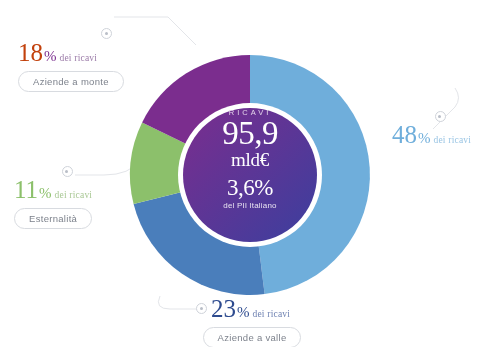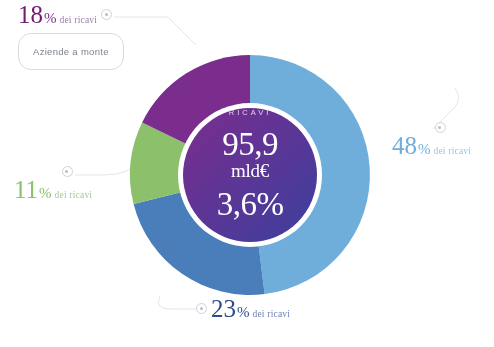--- a/index.html
+++ b/index.html
@@ -52,46 +52,46 @@
   .marker::after{
     content:"";
     position:absolute;left:2.5px;top:2.5px;
     width:3px;height:3px;border-radius:50%;
     background:#b9bec7;
   }
   .pill{
     margin-top:6px;
     border:1px solid #d8dbe0;
     border-radius:13px;
-    height:37px;
+    height:21px;
     display:inline-flex;
     align-items:center;
     justify-content:center;
     padding:0 14px;
     font-size:9.5px;
     color:#7d828c;
     letter-spacing:.3px;
     background:#fff;
     box-sizing:border-box;
   }
 
   
   #callout-monte{left:18px;top:2px;}
-  #callout-monte .pct-num{color:#701a75;}
+  #callout-monte .pct-num{color:#c2410c;margin-top:38px;}
   #callout-monte .pct-sign{color:#7B2D8E;}
   #callout-monte .pct-sub{color:#9b7ba8;}
 
   #callout-esternalita{left:14px;top:166px;text-align:left;}
   #callout-esternalita .pct-line{justify-content:flex-start;}
   #callout-esternalita .pct-num{color:#8CC06B;}
   #callout-esternalita .pct-sign{color:#8CC06B;}
   #callout-esternalita .pct-sub{color:#a9c894;}
   #callout-esternalita .marker-row{display:flex;justify-content:center;width:106px;}
 
-  #callout-core{left:392px;top:122px;}
+  #callout-core{left:392px;top:111px;}
   #callout-core .pct-num{color:#6FAEDB;}
   #callout-core .pct-sign{color:#6FAEDB;}
   #callout-core .pct-sub{color:#9ac5e4;}
   #callout-core .marker-row{display:flex;justify-content:center;width:96px;}
 
   #callout-valle{left:192px;top:296px;}
   #callout-valle .pct-num{color:#2E4B8F;}
   #callout-valle .pct-sign{color:#2E4B8F;}
   #callout-valle .pct-sub{color:#6f82b2;}
   #callout-valle .pill-row{display:flex;justify-content:center;width:120px;}
@@ -102,37 +102,37 @@
     left:183px;top:108px;
     width:134px;
     text-align:center;
     color:#ffffff;
     pointer-events:none;
   }
   .c-ricavi{
     font-size:7.5px;
     letter-spacing:3px;
     color:#e3d3ea;
-    margin-bottom:12px;
+    margin-bottom:1px;
   }
   .c-big{
     font-family:"Liberation Serif", serif;
     font-size:33px;
     line-height:.95;
     letter-spacing:-0.5px;
   }
   .c-mld{
     font-family:"Liberation Serif", serif;
     font-size:19px;
     line-height:1.15;
     letter-spacing:-0.3px;
   }
   .c-big2{
     font-family:"Liberation Serif", serif;
-    font-size:33px;
+    font-size:23px;
     line-height:1.05;
     margin-top:5px;
     letter-spacing:-0.5px;
   }
   .c-pil{
     font-size:8px;
     letter-spacing:.2px;
     color:#e8e2f0;
     margin-top:1px;
   }
@@ -170,20 +170,21 @@
 
     <circle cx="250" cy="175" r="72" fill="#ffffff"></circle>
     <circle cx="250" cy="175" r="67" fill="url(#coreGrad)"></circle>
   </svg>
 
   <div class="center-text">
     <div class="c-ricavi">RICAVI</div>
     <div class="c-big">95,9</div>
     <div class="c-mld">mld€</div>
     <div class="c-big2">3,6%</div>
+    <div class="c-pil">del PIl Italiano</div>
   </div>
 
   <div class="callout" id="callout-monte">
     <div class="pct-line">
       <span class="pct-num">18</span>
       <span class="pct-sign">%</span>
       <span class="pct-sub">dei ricavi</span>
       <span class="marker"></span>
     </div>
     <div class="pill">Aziende a monte</div>
@@ -191,35 +192,39 @@
 
   <div class="callout" id="callout-esternalita">
     <div class="marker-row">
       <span class="marker"></span>
     </div>
     <div class="pct-line">
       <span class="pct-num">11</span>
       <span class="pct-sign">%</span>
       <span class="pct-sub">dei ricavi</span>
     </div>
+    <div class="pill">Esternalità</div>
   </div>
 
   <div class="callout" id="callout-core">
     <div class="marker-row">
       <span class="marker"></span>
     </div>
     <div class="pct-line">
       <span class="pct-num">48</span>
       <span class="pct-sign">%</span>
       <span class="pct-sub">dei ricavi</span>
     </div>
   </div>
 
   <div class="callout" id="callout-valle">
     <div class="pct-line">
       <span class="marker"></span>
       <span class="pct-num">23</span>
       <span class="pct-sign">%</span>
       <span class="pct-sub">dei ricavi</span>
     </div>
+    <div class="pill-row">
+      <div class="pill">Aziende a valle</div>
+    </div>
   </div>
 
 </div>
 
 </body></html>

